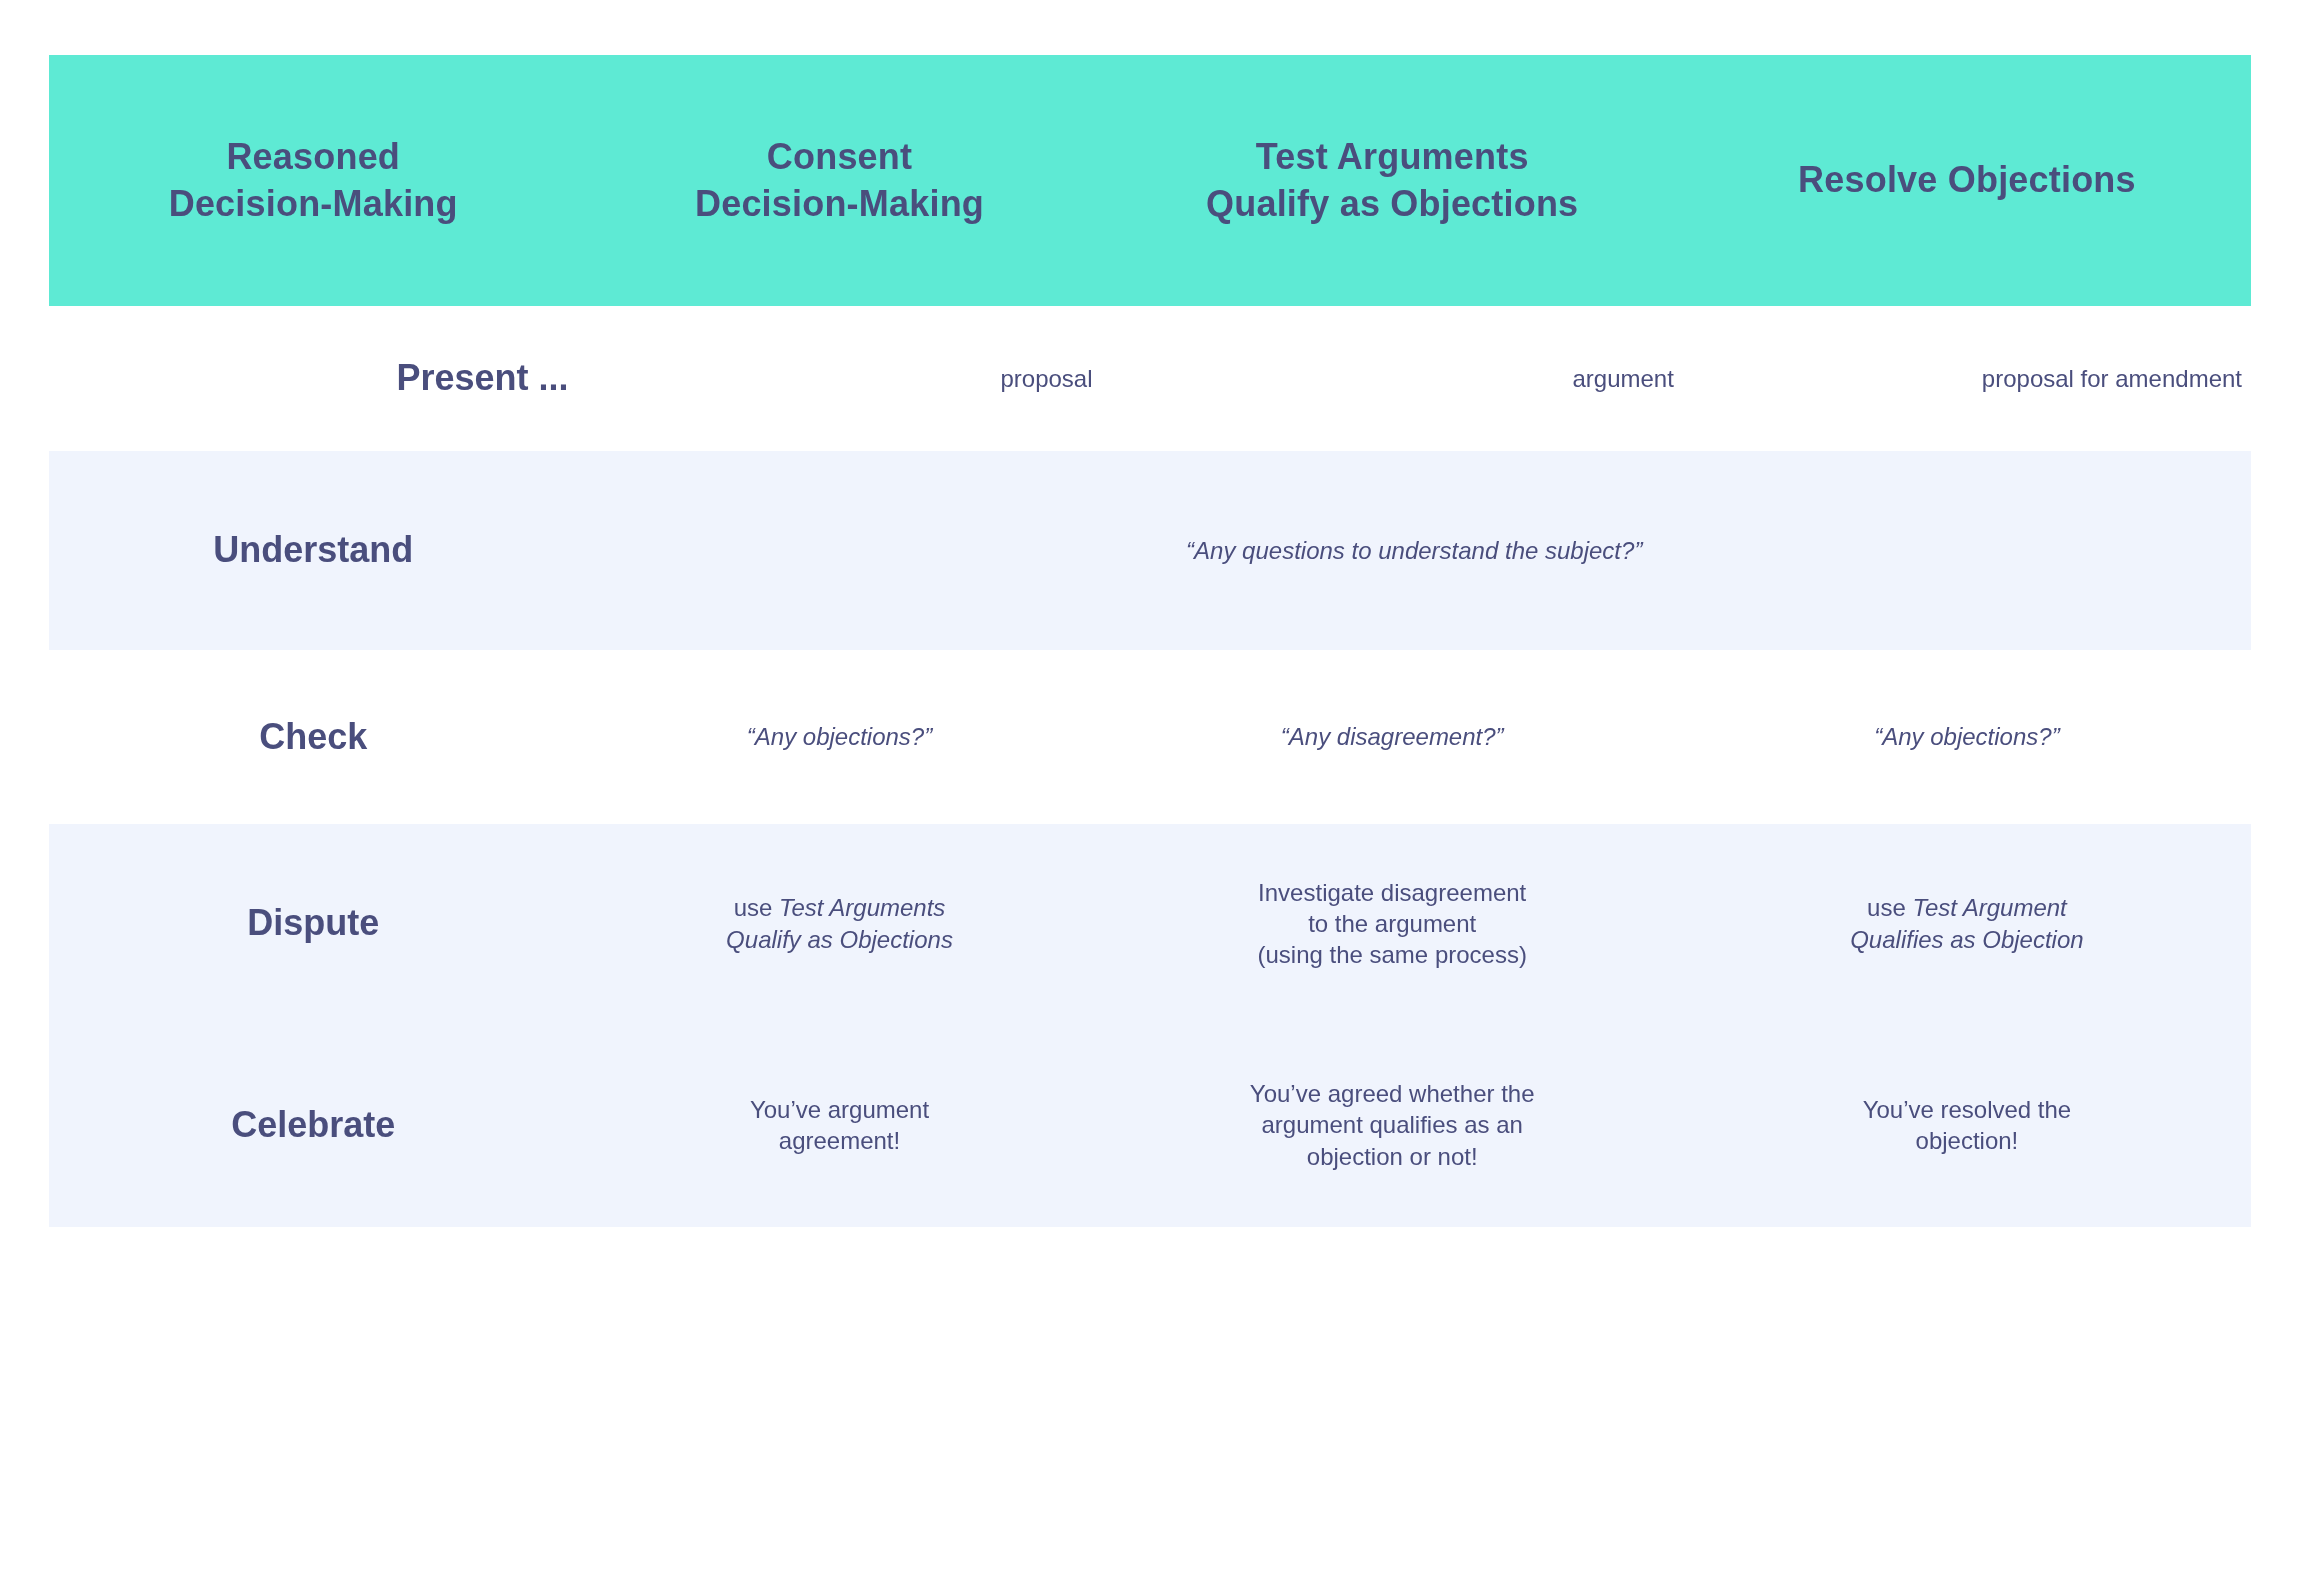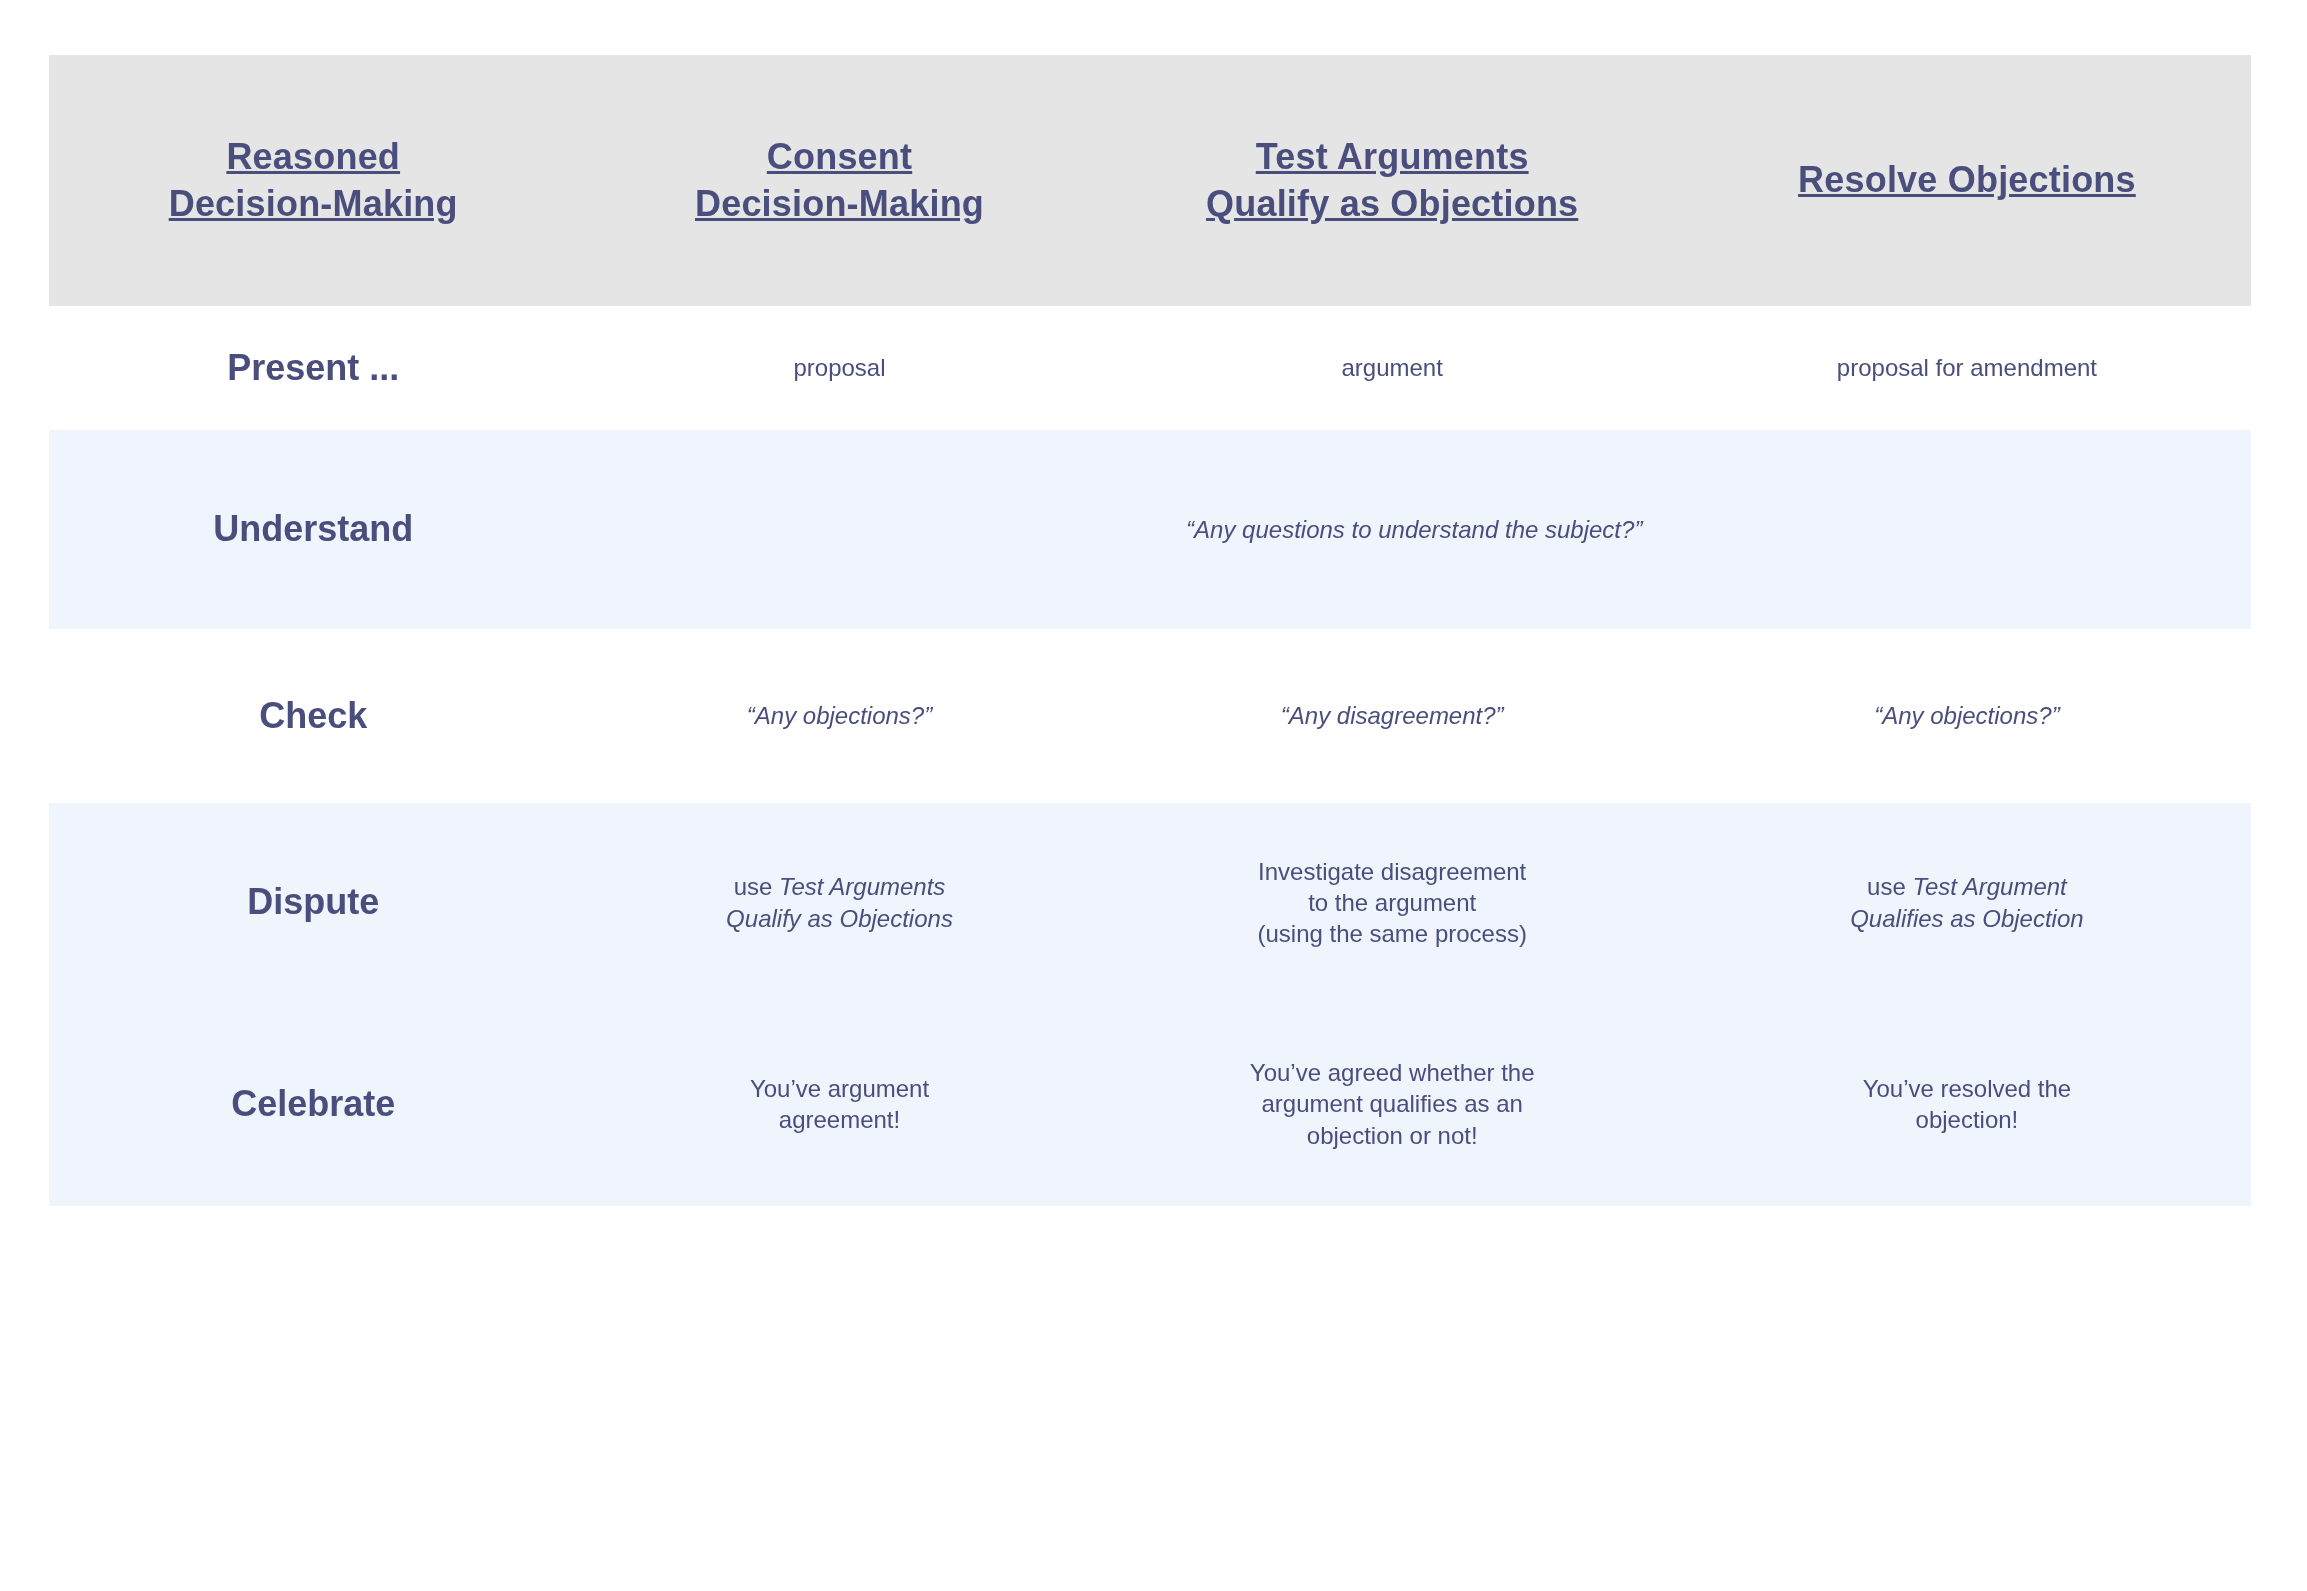--- a/index.html
+++ b/index.html
@@ -44,21 +44,21 @@
   table.matrix th,
   table.matrix td {
     text-align: center;
     vertical-align: middle;
     border: 0;
     padding: 0 9px;
     line-height: 1.30;
   }
 
   
-  thead tr.header-row { background: #e5e5e5; text-decoration: underline; }
+  thead tr.header-row { background: #5eead4; }
   thead th {
     height: 251px;
     font-size: 36px;
     font-weight: bold;
     letter-spacing: 0.2px;
   }
   thead th .hdr-line { display: block; white-space: nowrap; }
 
   
   tbody tr.band-tint { background: #f0f4fd; }
@@ -73,21 +73,21 @@
     font-weight: bold;
     font-size: 36px;
   }
 
   tbody td .ln { display: block; }
 
   .em { font-style: italic; }
   .quote { font-style: italic; white-space: nowrap; }
 
   
-  tr.r-present   td { height: 124px; }
+  tr.r-present   td { height: 145px; text-align: right; }
   tr.r-understand td { height: 199px; }
   tr.r-check     td { height: 174px; }
   tr.r-dispute   td { height: 199px; }
   tr.r-integrate td { height: 195px; }
   tr.r-celebrate td { height: 204px; }
 </style>
 </head>
 <body>
 
 <div class="page">

